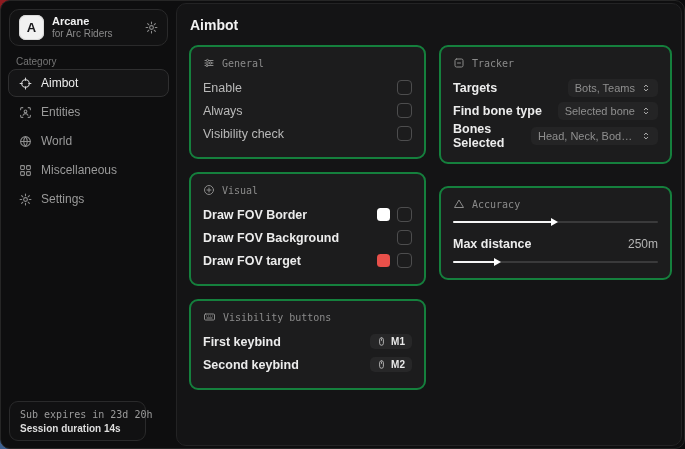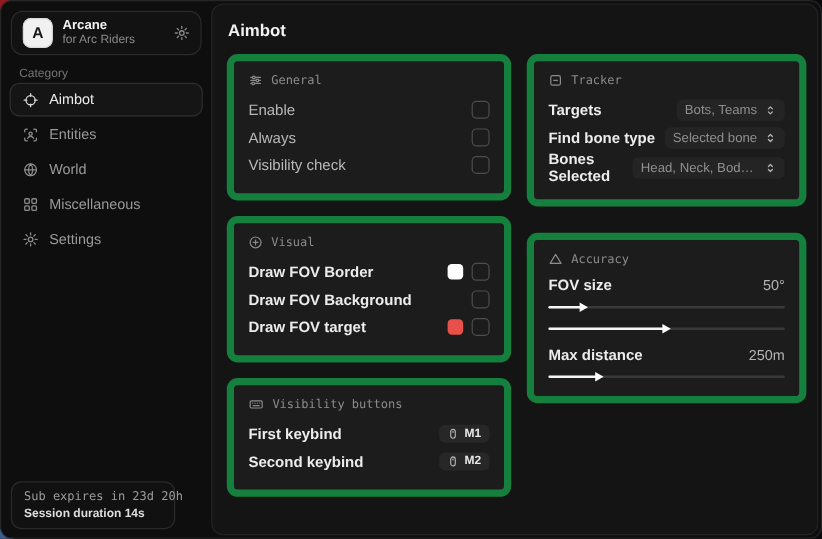--- a/index.html
+++ b/index.html
@@ -57,21 +57,21 @@
   
   .main {
     position:absolute; left:175px; top:2px; right:2px; bottom:2px;
     background:#141415; border:1px solid #232324;
     border-radius:10px;
   }
   .page-title { position:absolute; left:13px; top:13px; font-size:14px; font-weight:bold; color:#f2f2f2; }
   .col-left  { position:absolute; left:12px;  top:41px; width:237px; display:flex; flex-direction:column; gap:13px; }
   .col-right { position:absolute; left:262px; top:41px; width:233px; display:flex; flex-direction:column; gap:22px; }
   .card {
-    background:#1c1c1d; border:6px solid #15803d; border-radius:9px;
+    background:#1c1c1d; border:2px solid #15803d; border-radius:9px;
     padding:10px 12px 12px;
   }
   .card-header {
     display:flex; align-items:center; gap:7px;
     font-family:"DejaVu Sans Mono", monospace; font-size:10px; color:#8b8b8b;
     margin-bottom:7px;
   }
   .card-header .hicon { display:flex; color:#8b8b8b; }
   .row { display:flex; align-items:center; justify-content:space-between; min-height:23px; }
   .row-label { font-size:12.5px; font-weight:600; color:#ececec; }
@@ -339,31 +339,20 @@
         <div class="card">
           <div class="card-header">
             <span class="hicon">
               <svg width="12" height="12" viewBox="0 0 24 24" fill="none" stroke="currentColor" stroke-width="2" stroke-linejoin="round">
                   <path d="M12 4 21 19H3Z"></path>
                 </svg>
             </span>
             <span>Accuracy</span>
           </div>
 
-          <div class="acc-group">
-            <div class="acc-row">
-              <span class="row-label">FOV size</span>
-              <span class="acc-value">50°</span>
-            </div>
-            <div class="slider">
-              <div class="slider-track"></div>
-              <div class="slider-fill" style="width: 14%;"></div>
-              <div class="slider-thumb" style="left: 14%;"></div>
-            </div>
-          </div>
 
           <div class="acc-group">
             <div class="slider">
               <div class="slider-track"></div>
               <div class="slider-fill" style="width: 49%;"></div>
               <div class="slider-thumb" style="left: 49%;"></div>
             </div>
           </div>
 
           <div class="acc-group">

